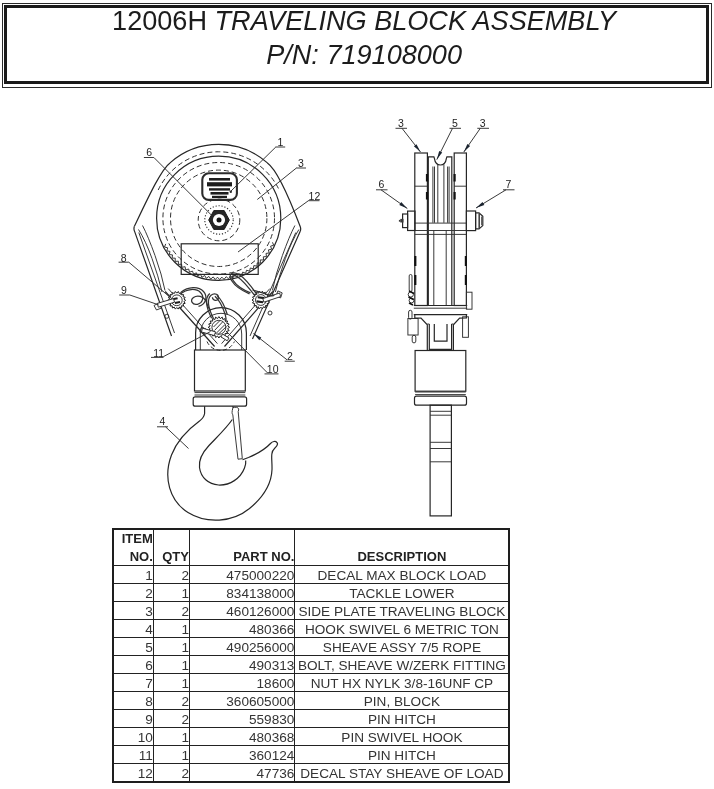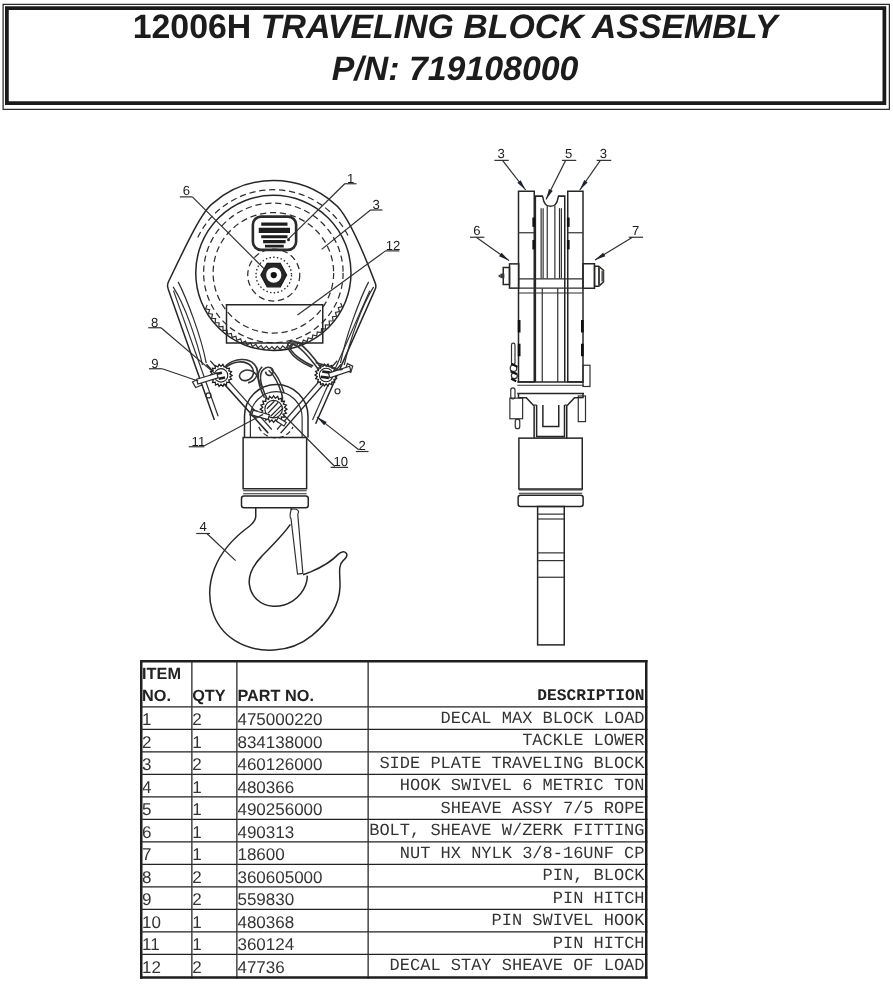--- a/index.html
+++ b/index.html
@@ -1,37 +1,37 @@
 <!DOCTYPE html>
 <html><head>
 <meta charset="utf-8">
 <style>
 * { margin:0; padding:0; box-sizing:border-box; }
 html,body { width:714px; height:789px; background:#ffffff; font-family:"Liberation Sans",sans-serif; }
 #page { position:relative; width:714px; height:789px; overflow:hidden; }
 #tb-outer { position:absolute; left:2px; top:2.5px; width:710px; height:85px; border:1.4px solid #2a2a2a; }
 #tb-inner { position:absolute; left:1.1px; top:1.6px; width:705px; height:79px; border:3.2px solid #1a1a1a; }
-#tb-inner .t { text-align:center; font-weight:bold; font-size:27.1px; line-height:34px; color:#1c1c1c; position:relative; top:-4.2px; padding-left:15px; letter-spacing:0px; }
+#tb-inner .t { text-align:center; font-weight:normal; font-size:27.1px; line-height:34px; color:#1c1c1c; position:relative; top:-4.2px; padding-left:15px; letter-spacing:0px; }
 #tb-inner .t .it { font-style:italic; }
 svg#draw { position:absolute; left:0; top:0; }
 .ln { stroke:#262626; stroke-width:1.2; fill:none; }
 .lt { stroke:#2f2f2f; stroke-width:0.95; fill:none; }
 .wire { stroke:#333; stroke-width:1.25; }
 .knurl { fill:#ffffff; stroke:#1c1c1c; stroke-width:1.0; }
 .dash { stroke:#2f2f2f; stroke-width:1.0; stroke-dasharray:5 3; }
 .dash2 { stroke:#2f2f2f; stroke-width:1.0; stroke-dasharray:4 2.5; }
 .dot { stroke:#2f2f2f; stroke-width:1.1; stroke-dasharray:1.2 1.8; }
 .lbl { font-family:"Liberation Sans",sans-serif; font-size:10.5px; fill:#1c1c1c; }
 #ptable { position:absolute; left:111.7px; top:527.6px; border-collapse:collapse; table-layout:fixed; }
 #ptable td { border:1.45px solid #222222; color:#343434; font-size:13.6px; height:18px; padding:0; overflow:hidden; white-space:nowrap; }
 #ptable tr.hdr td { font-weight:bold; font-size:13px; color:#222; vertical-align:bottom; height:33.9px; }
 #ptable tr.hdr td div { line-height:18.4px; margin-bottom:-1.8px; }
-#ptable td.c { text-align:left; }
+#ptable td.c { text-align:right; }
 #ptable tr:not(.hdr) td { padding-top:2px; }
-#ptable td.d { text-align:right; padding-left:0px;font-family:Liberation Mono, monospace; }
+#ptable td.d { text-align:center; padding-left:0px; }
 #ptable { border:2.6px solid #1e1e1e; }
 </style>
 </head>
 <body>
 <div id="page">
   <div id="tb-outer">
       <div id="tb-inner">
     <div class="t">12006H <span class="it">TRAVELING BLOCK ASSEMBLY</span><br><span class="it">P/N: 719108000</span></div>
   </div>
     </div>

